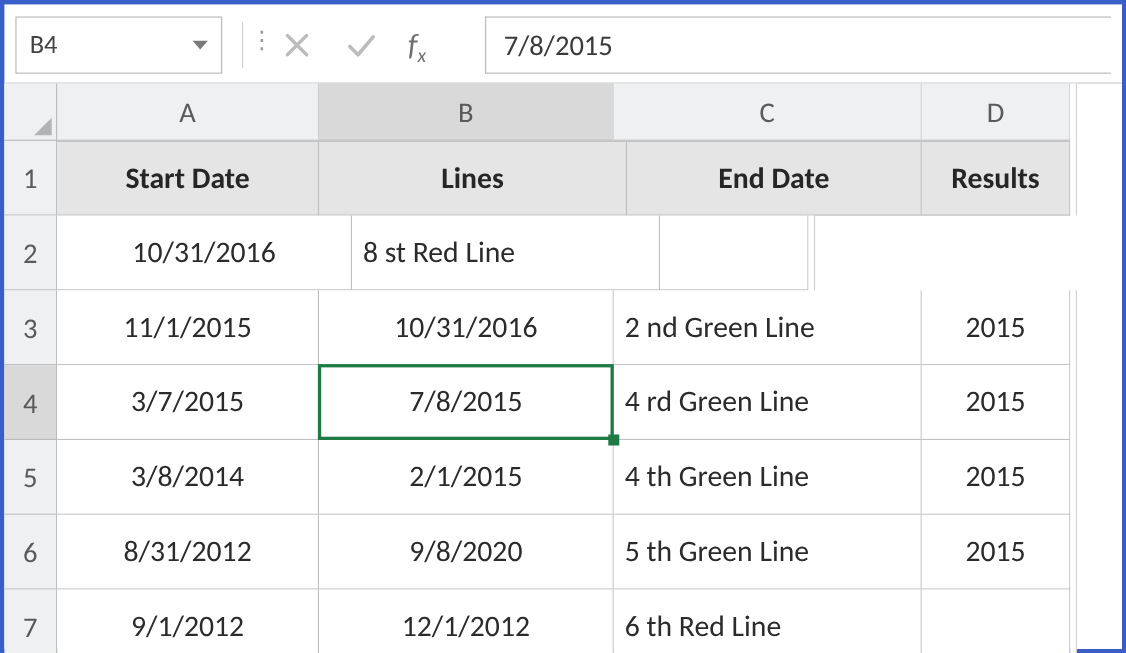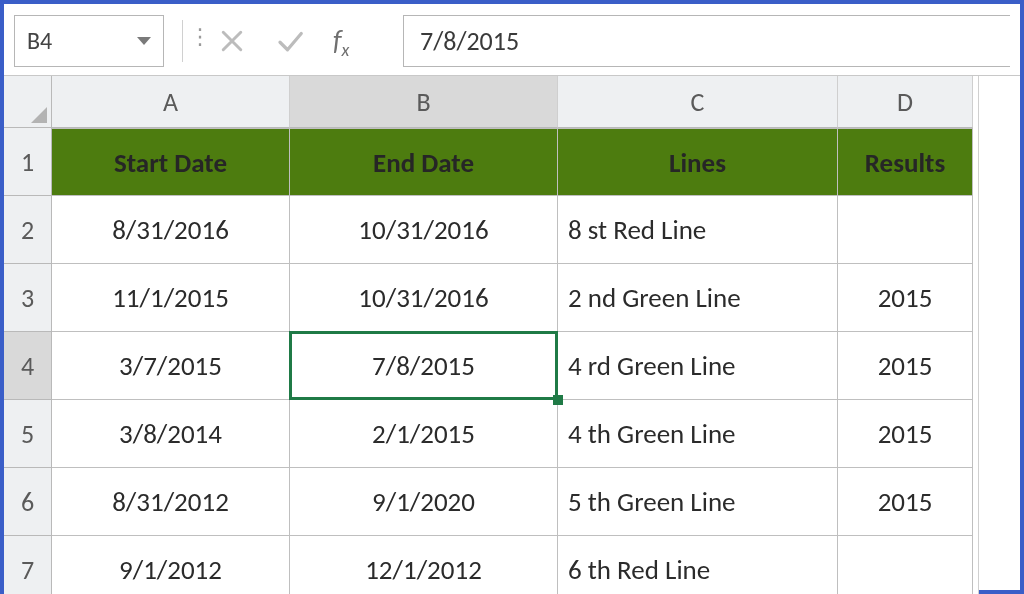--- a/index.html
+++ b/index.html
@@ -19,21 +19,21 @@
 
   
   .fbar {
     display: flex;
     align-items: center;
     height: 72px;
     padding: 10px 10px 8px 10px;
     border-bottom: 1px solid #c8c8c8;
   }
   .namebox {
-    width: 150px; height: 52px;
+    width: 188px; height: 52px;
     border: 1px solid #b6b6b6;
     background: #fff;
     display: flex;
     align-items: center;
     font-size: 24px;
     color: #444;
     padding: 0 12px;
     position: relative;
   }
   .namebox .dd {
@@ -113,21 +113,21 @@
     border-bottom: 1px solid #cfcfcf;
     display: flex; align-items: center; justify-content: center;
     font-size: 27px;
     color: #2b2b2b;
     background: #fff;
     padding: 0 10px;
     overflow: hidden;
   }
   .cell.left { justify-content: flex-start; }
   .row.header .cell {
-    background: #4d7c0f;
+    background: #e5e5e5;
     font-weight: 700;
     color: #262626;
     border-top: 1px solid #cfcfcf;
   }
 
   
   .cA { width: 238px; }
   .cB { width: 268px; }
   .cC { width: 280px; }
   .cD { width: 135px; }
@@ -190,28 +190,27 @@
           <div class="colhead cC">C</div>
           <div class="colhead cD">D</div>
         </div>
       <div class="stub-right"></div>
     </div>
 
     <div id="rows" class="rows">
         <div class="row header">
           <div class="rowhead h">1</div>
           <div class="cell h cA">Start Date</div>
+          <div class="cell h cC">Lines</div>
           <div class="cell h cB">End Date</div>
-          <div class="cell h cC">Lines</div>
           <div class="cell h cD">Results</div>
           <div class="stub-right h"></div>
         </div>
         <div class="row">
           <div class="rowhead h">2</div>
-          <div class="cell h cA data">8/31/2016</div>
           <div class="cell h cB data">10/31/2016</div>
           <div class="cell h cC left data">8 st Red Line</div>
           <div class="cell h cD data"></div>
           <div class="stub-right h"></div>
         </div>
         <div class="row">
           <div class="rowhead h">3</div>
           <div class="cell h cA data">11/1/2015</div>
           <div class="cell h cB data">10/31/2016</div>
           <div class="cell h cC left data">2 nd Green Line</div>
@@ -230,21 +229,21 @@
           <div class="rowhead h">5</div>
           <div class="cell h cA data">3/8/2014</div>
           <div class="cell h cB data">2/1/2015</div>
           <div class="cell h cC left data">4 th Green Line</div>
           <div class="cell h cD data">2015</div>
           <div class="stub-right h"></div>
         </div>
         <div class="row">
           <div class="rowhead h">6</div>
           <div class="cell h cA data">8/31/2012</div>
-          <div class="cell h cB data">9/1/2020</div>
+          <div class="cell h cB data">9/8/2020</div>
           <div class="cell h cC left data">5 th Green Line</div>
           <div class="cell h cD data">2015</div>
           <div class="stub-right h"></div>
         </div>
         <div class="row">
           <div class="rowhead h">7</div>
           <div class="cell h cA data">9/1/2012</div>
           <div class="cell h cB data">12/1/2012</div>
           <div class="cell h cC left data">6 th Red Line</div>
           <div class="cell h cD data"></div>

